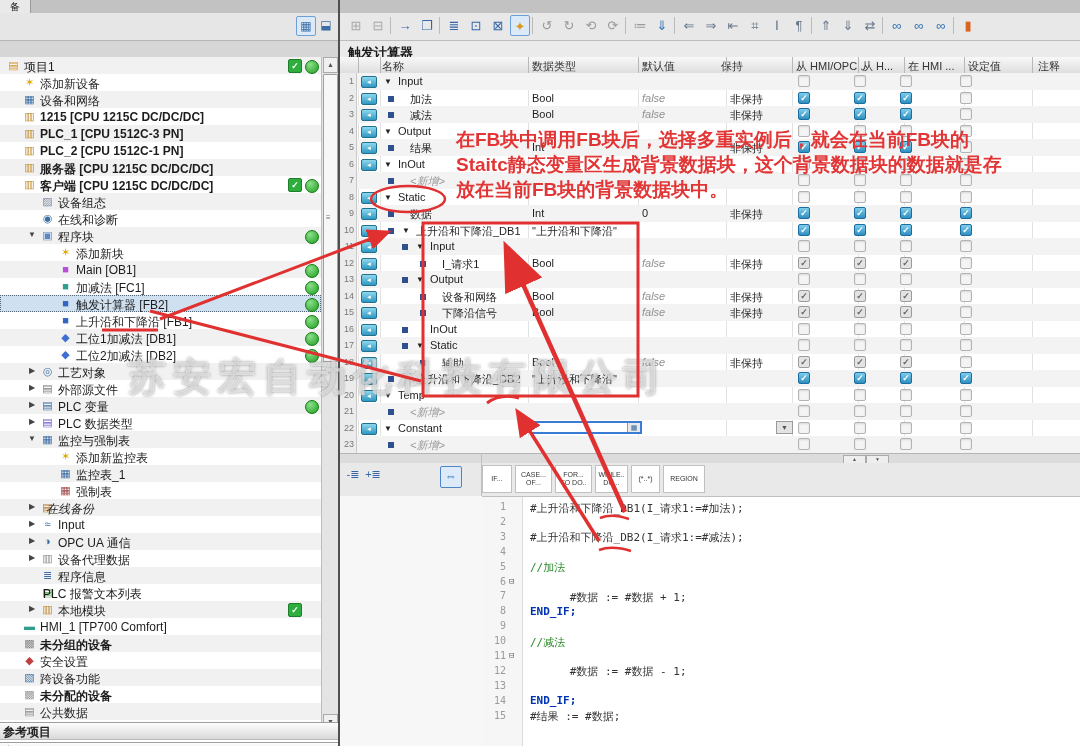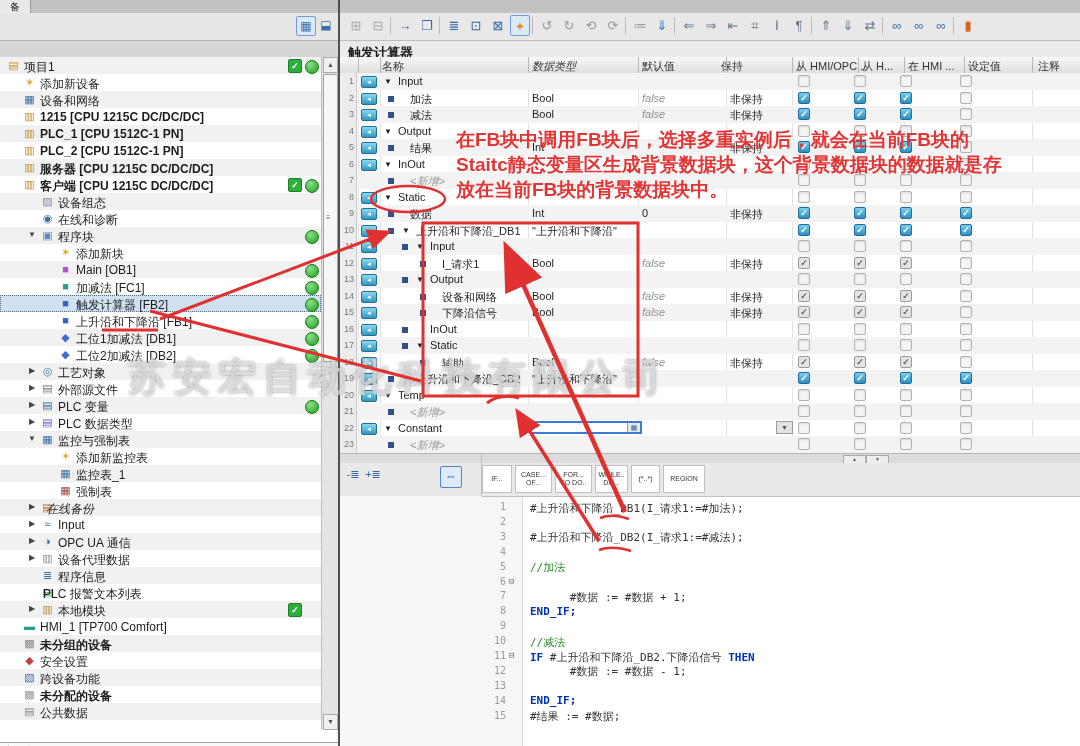--- a/index.html
+++ b/index.html
@@ -130,21 +130,21 @@
       <div class="trow odd">
         <span class="ticon" style="left: 22px; color: rgb(59, 110, 165);">▦</span>
         <span class="tlabel" style="left: 40px;">设备和网络</span>
       </div>
       <div class="trow b">
         <span class="ticon" style="left: 22px; color: rgb(192, 138, 42);">▥</span>
         <span class="tlabel" style="left: 40px;">1215 [CPU 1215C DC/DC/DC]</span>
       </div>
       <div class="trow odd b">
         <span class="ticon" style="left: 22px; color: rgb(192, 138, 42);">▥</span>
-        <span class="tlabel" style="left: 40px;">PLC_1 [CPU 1512C-1 PN]</span>
+        <span class="tlabel" style="left: 40px;">PLC_1 [CPU 1512C-3 PN]</span>
       </div>
       <div class="trow b">
         <span class="ticon" style="left: 22px; color: rgb(192, 138, 42);">▥</span>
         <span class="tlabel" style="left: 40px;">PLC_2 [CPU 1512C-1 PN]</span>
       </div>
       <div class="trow odd b">
         <span class="ticon" style="left: 22px; color: rgb(192, 138, 42);">▥</span>
         <span class="tlabel" style="left: 40px;">服务器 [CPU 1215C DC/DC/DC]</span>
       </div>
       <div class="trow b">
@@ -298,20 +298,21 @@
         <span class="tlabel" style="left: 40px;">公共数据</span>
       </div>
     </div>
   <div class="abs" id="lscroll">
     <div class="sbtn" style="top:0">▲</div>
     <div id="sthumb">
       <div id="sgrip">≡</div>
     </div>
     <div class="sbtn" style="top:657px">▼</div>
   </div>
+  <div class="abs lbar" style="top:709px">参考项目</div>
   <div class="abs lbar" style="top:729px">详细视图</div>
 </div>
 
 <div class="abs" id="vdivider"></div>
 
 <div class="abs" id="rightpanel">
   <div class="abs" id="etoolbar">
       <span class="eicon" style="left: 6px; color: rgb(168, 168, 168);">⊞</span>
       <span class="eicon" style="left: 28px; color: rgb(168, 168, 168);">⊟</span>
       <span class="esep" style="left: 50px;"></span>
@@ -346,21 +347,21 @@
       <span class="eicon" style="left: 569px; color: rgb(47, 111, 179);">∞</span>
       <span class="eicon" style="left: 591px; color: rgb(47, 111, 179);">∞</span>
       <span class="esep" style="left: 613px;"></span>
       <span class="eicon" style="left: 618px; color: rgb(217, 100, 31);">▮</span>
     </div>
   <div class="abs" id="etitle">触发计算器</div>
 
   <div class="abs" id="table">
     <div id="thead">
         <span class="hcell" style="left: 42px;">名称</span>
-        <span class="hcell" style="left: 192px; font-style: italic;">数据类型</span>
+        <span class="hcell" style="left: 192px;">数据类型</span>
         <span class="hcell" style="left: 302px;">默认值</span>
         <span class="hcell" style="left: 381px; font-family: Liberation Mono, monospace;">保持</span>
         <span class="hcell" style="left: 456px;">从 HMI/OPC..</span>
         <span class="hcell" style="left: 522px;">从 H...</span>
         <span class="hcell" style="left: 568px;">在 HMI ...</span>
         <span class="hcell" style="left: 628px;">设定值</span>
         <span class="hcell" style="left: 698px;">注释</span>
         <div class="gline h" style="left: 18px;"></div>
         <div class="gline h" style="left: 40px;"></div>
         <div class="gline h" style="left: 188px;"></div>
@@ -687,21 +688,21 @@
         <div class="cline" style="top: 3px;"><span class="lnum">1</span><span class="ctext"><span class="tok-p">#上升沿和下降沿_DB1(I_请求1:=#加法);</span></span></div>
         <div class="cline" style="top: 17.9px;"><span class="lnum">2</span><span class="ctext"></span></div>
         <div class="cline" style="top: 32.8px;"><span class="lnum">3</span><span class="ctext"><span class="tok-p">#上升沿和下降沿_DB2(I_请求1:=#减法);</span></span></div>
         <div class="cline" style="top: 47.7px;"><span class="lnum">4</span><span class="ctext"></span></div>
         <div class="cline" style="top: 62.6px;"><span class="lnum">5</span><span class="ctext"><span class="tok-c">//加法</span></span></div>
         <div class="cline" style="top: 77.5px;"><span class="lnum">6</span><span class="fold">⊟</span></div>
         <div class="cline" style="top: 92.4px;"><span class="lnum">7</span><span class="ctext"><span class="tok-p">      #数据 := #数据 + 1;</span></span></div>
         <div class="cline" style="top: 107.3px;"><span class="lnum">8</span><span class="ctext"><span class="tok-k">END_IF;</span></span></div>
         <div class="cline" style="top: 122.2px;"><span class="lnum">9</span><span class="ctext"></span></div>
         <div class="cline" style="top: 137.1px;"><span class="lnum">10</span><span class="ctext"><span class="tok-c">//减法</span></span></div>
-        <div class="cline" style="top: 152px;"><span class="lnum">11</span><span class="fold">⊟</span><span class="ctext"><span class="tok-k">IF</span><span class="tok-p"> #上升沿和下降沿_DB2.下降沿信号 </span><span class="tok-k">THEN</span></span></div>
+        <div class="cline" style="top: 152px;"><span class="lnum">11</span><span class="fold">⊟</span></div>
         <div class="cline" style="top: 166.9px;"><span class="lnum">12</span><span class="ctext"><span class="tok-p">      #数据 := #数据 - 1;</span></span></div>
         <div class="cline" style="top: 181.8px;"><span class="lnum">13</span><span class="ctext"></span></div>
         <div class="cline" style="top: 196.7px;"><span class="lnum">14</span><span class="ctext"><span class="tok-k">END_IF;</span></span></div>
         <div class="cline" style="top: 211.6px;"><span class="lnum">15</span><span class="ctext"><span class="tok-p">#结果 := #数据;</span></span></div>
       </div>
   </div>
 </div>
 
 <div class="abs" id="watermark">苏安宏自动化科技有限公司</div>
 <div class="abs" id="rednote" style="color: rgb(226, 53, 53);">

